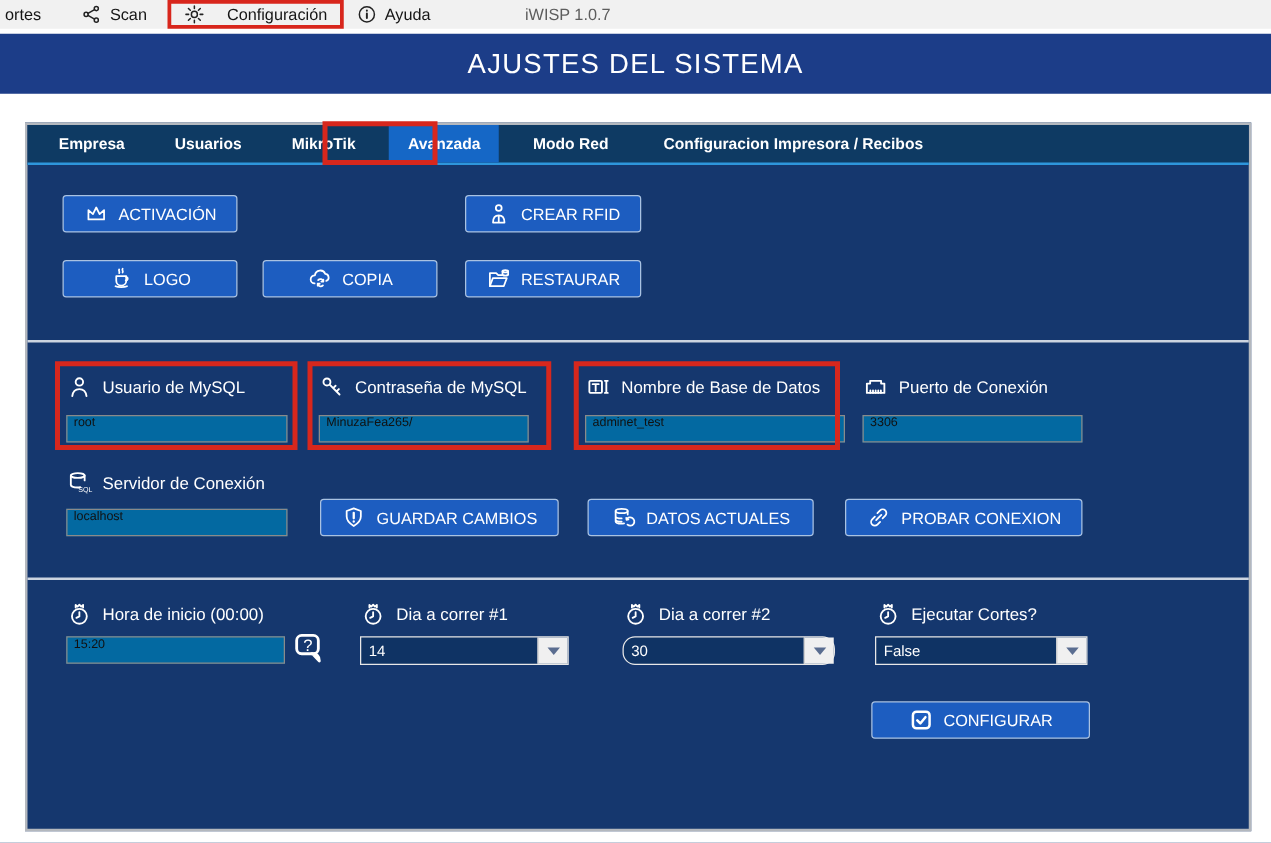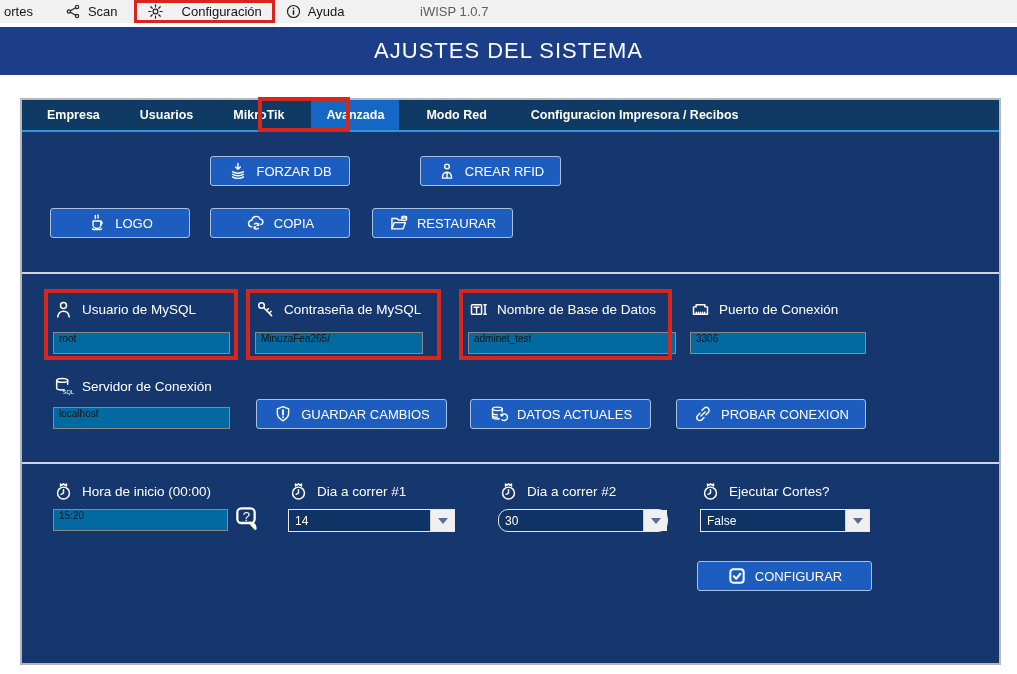--- a/index.html
+++ b/index.html
@@ -109,28 +109,27 @@
       </div>
     <div class="tab" style="margin-left:12px;">
         <span>Modo Red</span>
       </div>
     <div class="tab" style="margin-left:14px;">
         <span>Configuracion Impresora / Recibos</span>
       </div>
   </div>
   <div class="redbox" style="left:236px;top:-3px;width:92px;height:35px;"></div>
 
-  <div class="btn" style="left:188px;top:56px;width:140px;">
-    <svg viewBox="0 0 24 24">
-      <path d="M12 3v7M9.2 7.2L12 10l2.8-2.8"></path>
-      <path d="M5.5 12.8c1.5 1.2 4 1.8 6.5 1.8s5-.6 6.5-1.8M5.5 15.9c1.5 1.2 4 1.8 6.5 1.8s5-.6 6.5-1.8M5.5 19c1.5 1.2 4 1.8 6.5 1.8s5-.6 6.5-1.8"></path>
-    </svg>
-    <span>FORZAR DB</span>
-  </div>
-  <div class="btn" style="left:350px;top:56px;width:141px;margin-left:48px;">
+  <div class="btn" style="left:28px;top:56px;width:140px;">
+    <svg viewBox="0 0 24 24">
+      <path d="M4.5 17.5V8.5l4.3 3.8L12 6l3.2 6.3 4.3-3.8v9z"></path>
+    </svg>
+    <span>ACTIVACIÓN</span>
+  </div>
+  <div class="btn" style="left:350px;top:56px;width:141px;">
     <svg viewBox="0 0 24 24">
       <circle cx="12" cy="6.5" r="2.8"></circle>
       <path d="M6.5 20.5c0-4.5 2.2-7 5.5-7s5.5 2.5 5.5 7zM12 13.5v7"></path>
     </svg>
     <span>CREAR RFID</span>
   </div>
   <div class="btn" style="left:28px;top:108px;width:140px;">
     <svg viewBox="0 0 24 24">
       <path d="M10 3c-1 1.3 1 2.2 0 3.6M13.3 2.4c-1 1.3 1 2.2 0 3.6"></path>
       <path d="M7.2 9.5h9.6v4.3a4.8 4.8 0 0 1-9.6 0z"></path>

